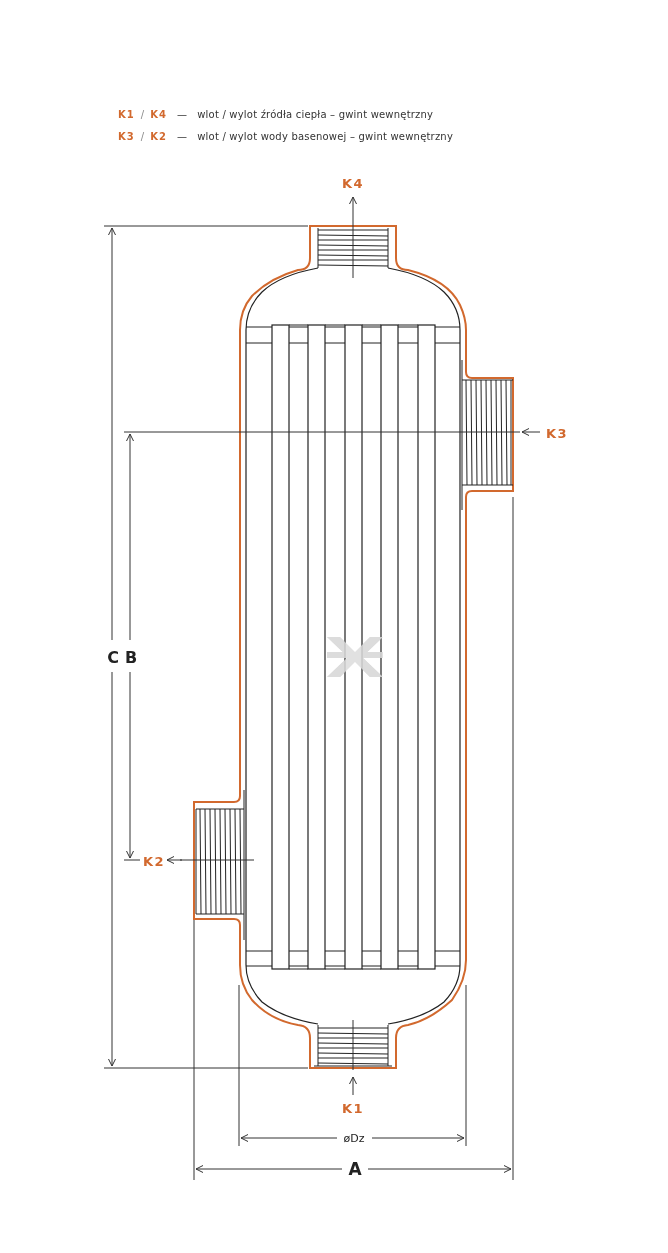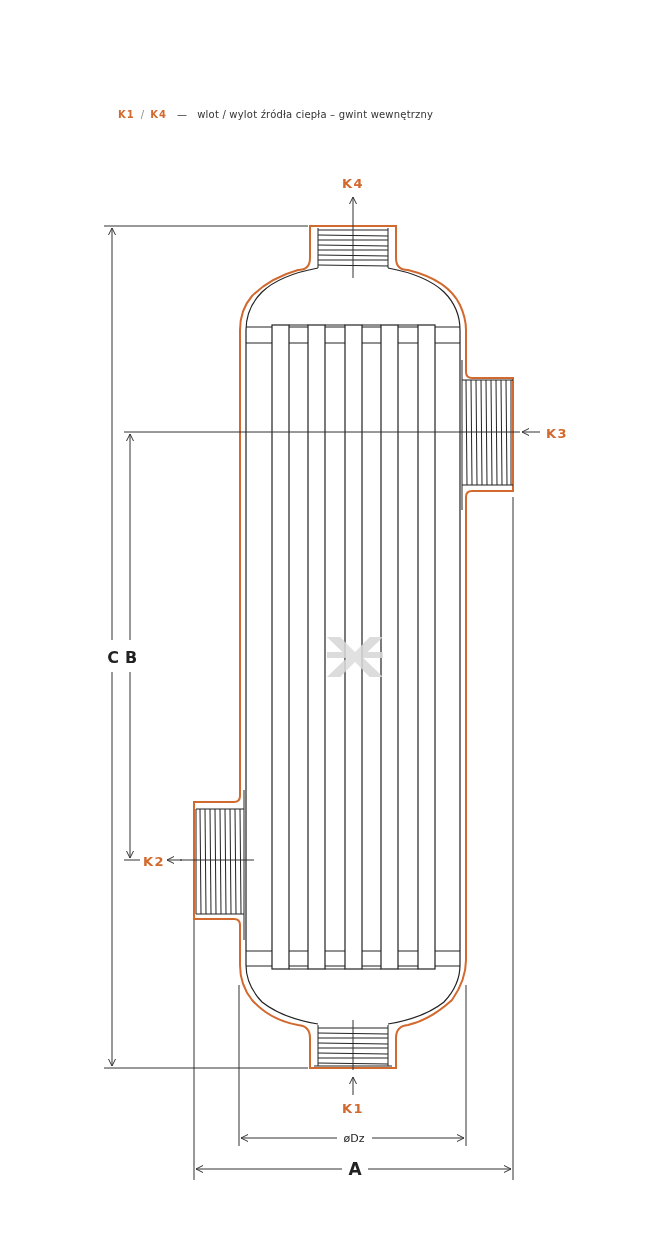--- a/index.html
+++ b/index.html
@@ -11,20 +11,23 @@
   .legend .dash{margin:0 10px 0 10px;}
   svg{position:absolute;left:0;top:0;}
   .lbl{font-family:"DejaVu Sans","Liberation Sans",sans-serif;}
 </style>
 </head>
 <body>
 
 <div class="legend">
   <div class="row">
     <span class="k">K1</span><span class="sep">/</span><span class="k">K4</span><span class="dash">—</span><span>wlot / wylot źródła ciepła – gwint wewnętrzny</span>
+  </div>
+  <div class="row">
+    <span class="k">K3</span><span class="sep">/</span><span class="k">K2</span><span class="dash">—</span><span>wlot / wylot wody basenowej – gwint wewnętrzny</span>
   </div>
 </div>
 
 <svg width="668" height="1253" viewBox="0 0 668 1253">
   <defs>
     <marker id="arr" markerWidth="8" markerHeight="8" refX="7" refY="4" orient="auto">
       <path d="M0,0.5 L7,4 L0,7.5" fill="none" stroke="#333" stroke-width="1"></path>
     </marker>
   </defs>
 

